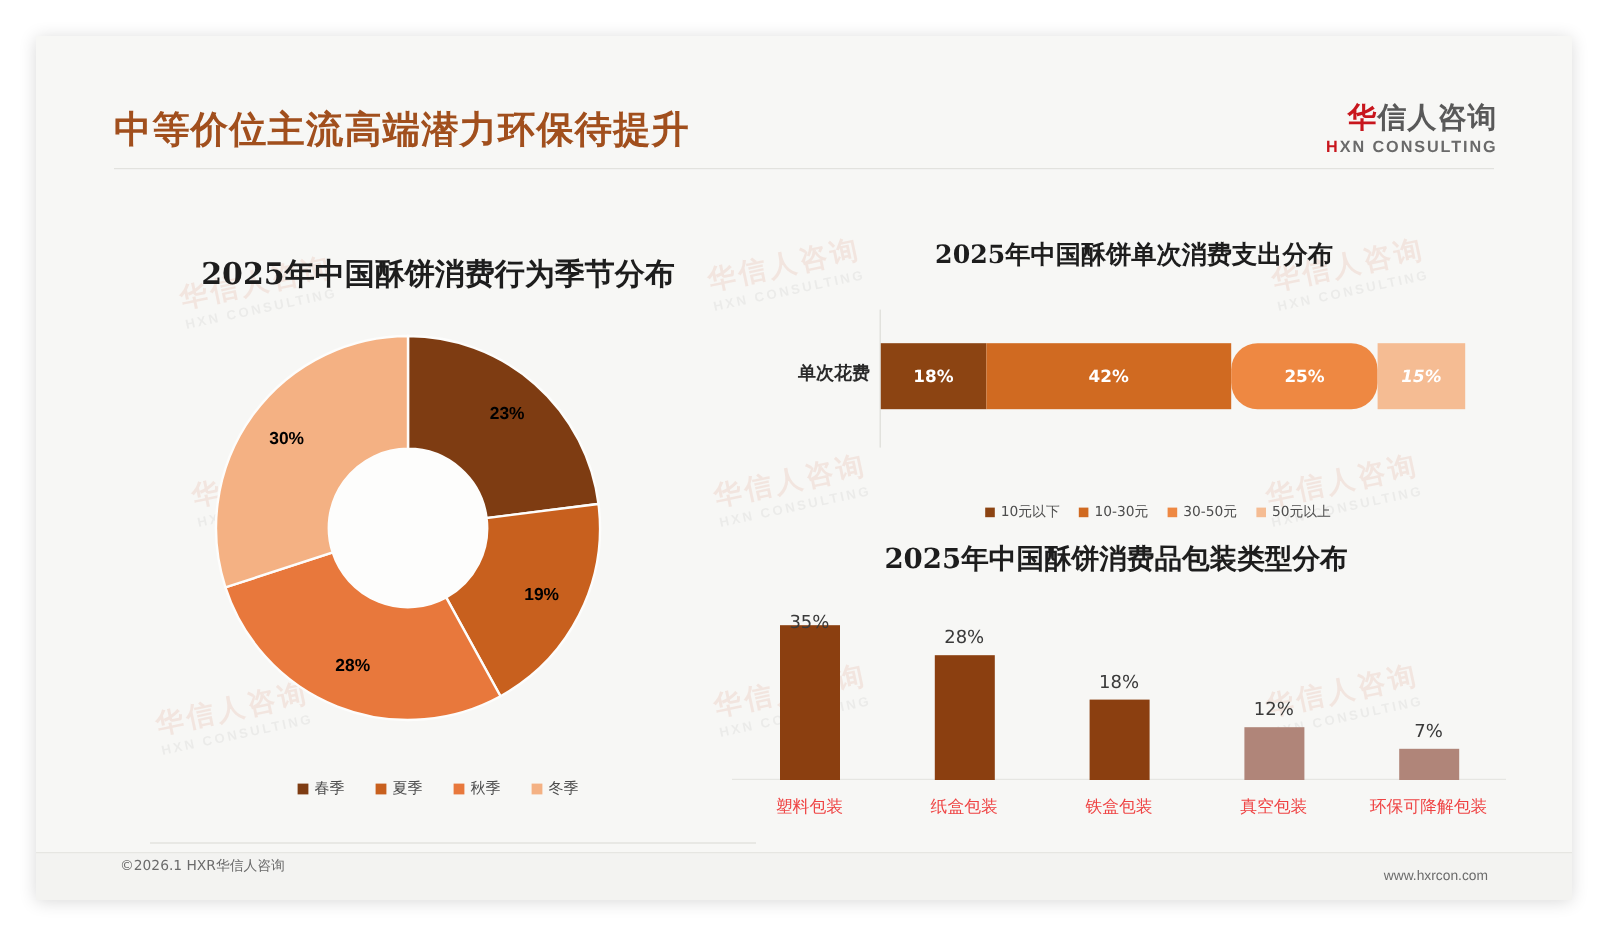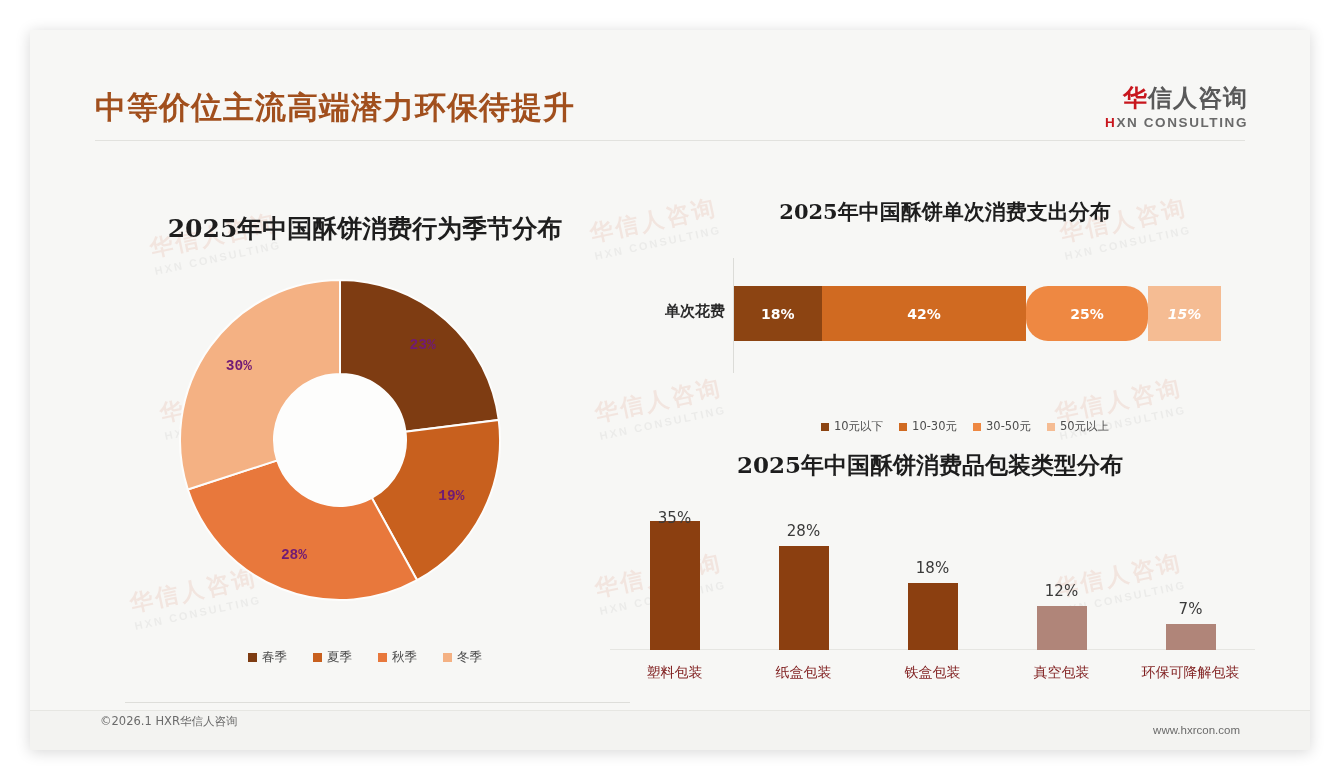--- a/index.html
+++ b/index.html
@@ -74,22 +74,22 @@
   
   #donut-panel { position: absolute; left: 55px; top: 150px; width: 560px; height: 500px; z-index: 3; }
   #donut-title { font-size: 25px; margin-top: 32px; }
   #donut-wrap { position: absolute; left: 90px; top: 95px; width: 330px; height: 330px; }
   #donut-center {
     position: absolute; left: 50%; top: 50%;
     width: 132px; height: 132px; margin: -66px 0 0 -66px;
     background: #fdfdfc; border-radius: 50%;
   }
   .donut-lab {
-    position: absolute; font-size: 14.5px; font-weight: 700; color: #701a75;
-    font-family: Liberation Mono, monospace;
+    position: absolute; font-size: 14.5px; font-weight: 700; color: #000000;
+    font-family: Liberation Sans, sans-serif;
   }
   #donut-legend { position: absolute; left: 0; top: 440px; width: 560px; }
 
   
   #stack-panel { position: absolute; left: 600px; top: 150px; width: 630px; height: 245px; z-index: 3; }
   #stack-title { font-size: 21px; margin-top: 18px; }
   #stack-plot { position: absolute; left: 0; top: 78px; width: 630px; height: 115px; }
   #stack-axis { position: absolute; left: 103px; top: 0; width: 1px; height: 115px; background: #dcdcd8; }
   #stack-cat {
     position: absolute; left: 0; top: 44px; width: 95px; text-align: right;
@@ -115,21 +115,21 @@
   #col-plot { position: absolute; left: 10px; top: 62px; width: 645px; height: 190px; }
   #col-baseline { position: absolute; left: 0; bottom: 42px; width: 645px; height: 1px; background: #e6e6e2; }
   .col-group { position: absolute; bottom: 42px; width: 129px; }
   .col-bar { position: absolute; bottom: 0; left: 50%; width: 50px; margin-left: -25px; }
   .col-val {
     position: absolute; left: 0; width: 129px; text-align: center;
     font-size: 15px; color: #3a3a3a; font-family: "DejaVu Sans", sans-serif;
   }
   .col-cat {
     position: absolute; bottom: 10px; width: 129px; text-align: center;
-    font-size: 14px; color: #7f1d1d; font-family: "DejaVu Sans", sans-serif; white-space: nowrap;
+    font-size: 14px; color: #ef4444; font-family: "DejaVu Sans", sans-serif; white-space: nowrap;
   }
 
   
   #footnote-rule { position: absolute; left: 95px; top: 672px; width: 505px; height: 1px; background: #dededa; z-index: 4; }
   #footnote {
     position: absolute; left: 113px; top: 682px; z-index: 5;
     font-size: 11.5px; color: #555555; font-family: "DejaVu Sans", sans-serif;
   }
   #footnote-rule2 { position: absolute; left: 95px; top: 701px; width: 505px; height: 1px; background: #dededa; z-index: 4; }
   #footer {

